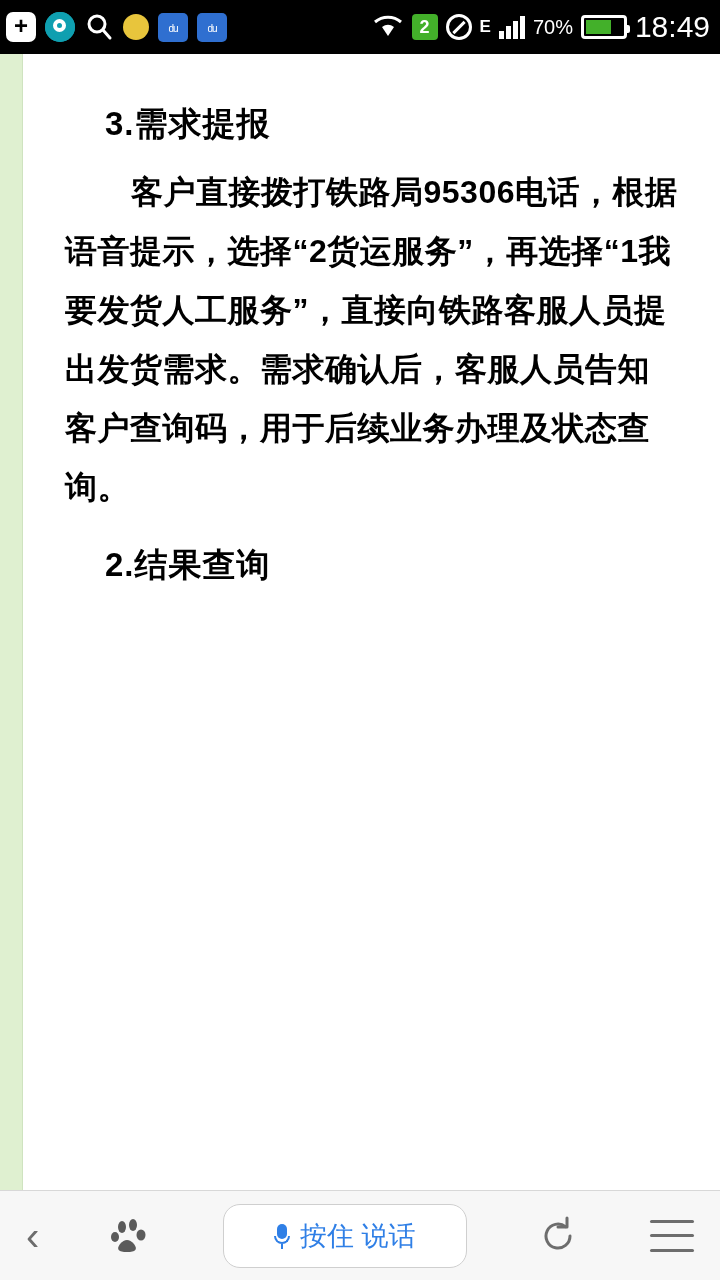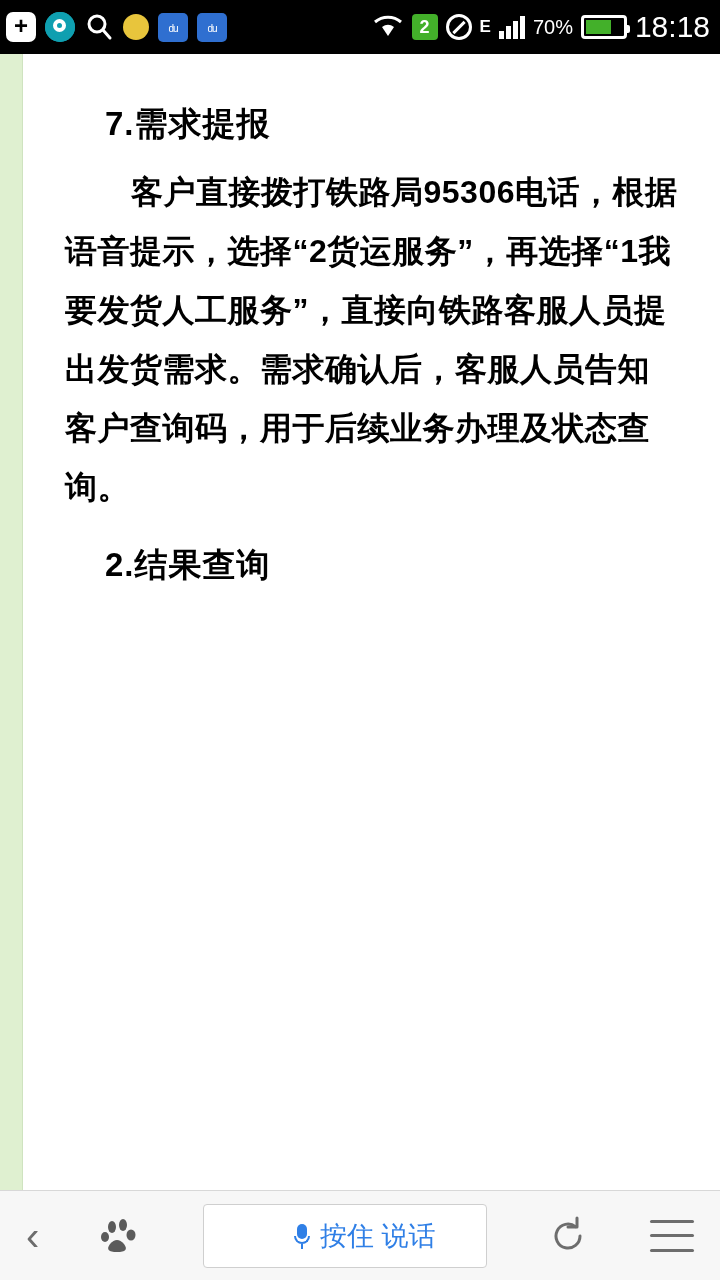--- a/index.html
+++ b/index.html
@@ -206,29 +206,28 @@
     color: #5b5b5b;
     display: flex;
     align-items: center;
     justify-content: center;
   }
   .speak-btn {
     flex: 0 0 auto;
     width: 242px;
     height: 62px;
     border: 1px solid #cfcfcf;
-    border-radius: 4px;
+    border-radius: 17px;
     background: #ffffff;
     display: flex;
     align-items: center;
     justify-content: center;
     gap: 10px;
     color: #2f7fe6;
     font-size: 27px;
-    padding-left: 40px;
   }
   .mic {
     width: 16px; height: 24px;
     position: relative;
   }
   .mic i {
     position: absolute;
     left: 3px; top: 0;
     width: 10px; height: 15px;
     border-radius: 5px;
@@ -298,28 +297,28 @@
     <span class="ic-signal">
       <i style="height:8px"></i>
         <i style="height:13px"></i>
         <i style="height:18px"></i>
         <i style="height:23px"></i>
     </span>
     <span class="batt-pct">70%</span>
     <span class="ic-batt">
         <i style="width:70%"></i>
       </span>
-    <span class="clock">18:18</span>
+    <span class="clock">18:49</span>
   </div>
 </div>
 
 <div class="page">
   <div class="leftstrip"></div>
   <div class="article">
-    <h2 class="h-sec">7.需求提报</h2>
+    <h2 class="h-sec">3.需求提报</h2>
     <p class="para">客户直接拨打铁路局95306电话，根据语音提示，选择“2货运服务”，再选择“1我要发货人工服务”，直接向铁路客服人员提出发货需求。需求确认后，客服人员告知客户查询码，用于后续业务办理及状态查询。</p>
     <h2 class="h-sec second">2.结果查询</h2>
   </div>
 </div>
 
 <div class="bottombar">
   <span class="bb-back">‹</span>
   <span class="bb-baidu">
     <svg width="40" height="36" viewBox="0 0 40 36">
       <ellipse cx="11" cy="9" rx="4" ry="6" fill="#5b5b5b"></ellipse>

